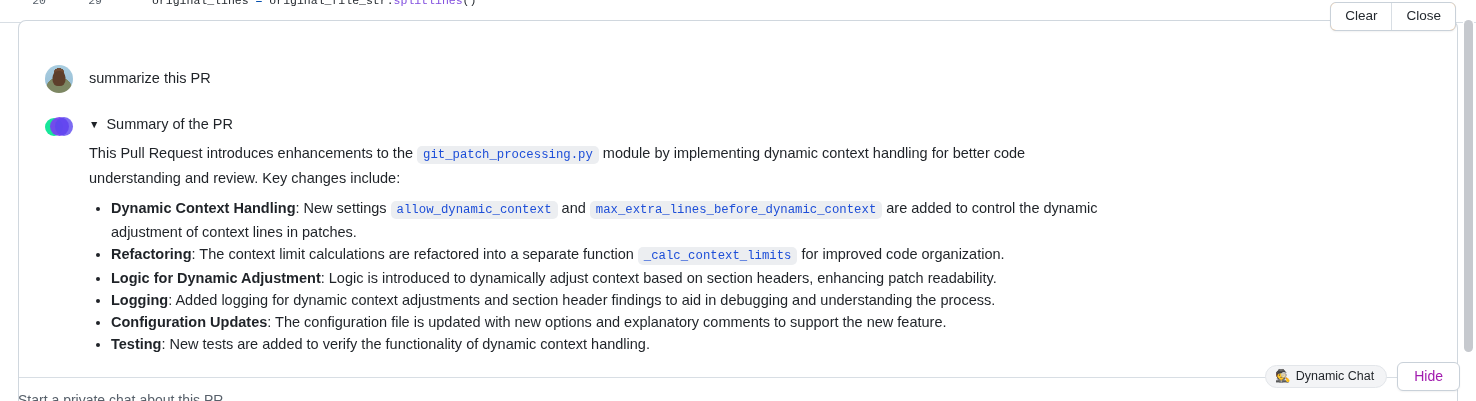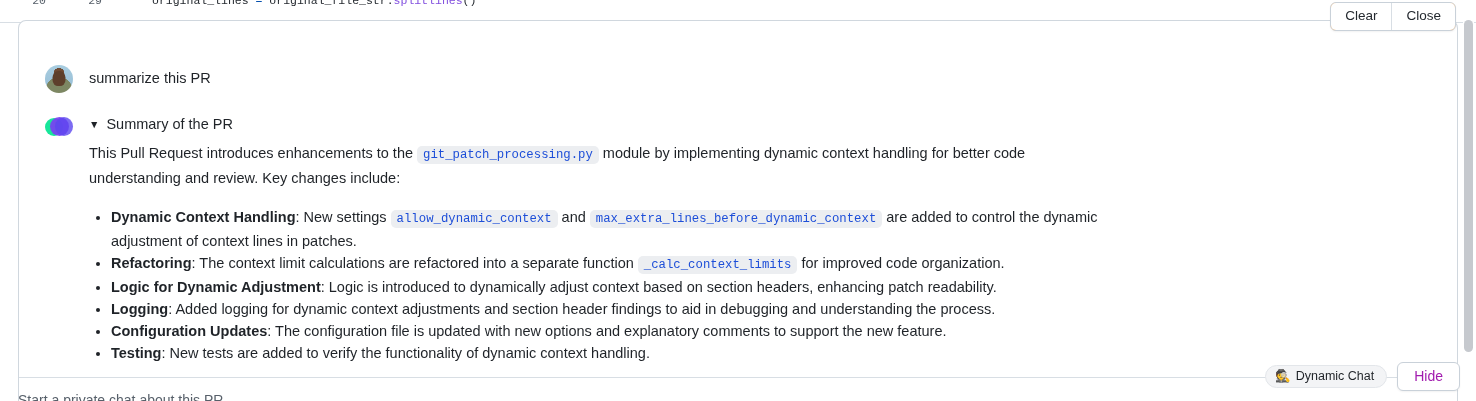--- a/index.html
+++ b/index.html
@@ -112,21 +112,21 @@
     display:flex; align-items:center; gap:7px; cursor:pointer; user-select:none;
     padding-top: 1px;
   }
   .caret { font-size: 10.5px; color:#1f2328; line-height: 1; }
 
   .para {
     font-size: 14.5px; color:#1f2328; line-height: 23px;
     margin: 8px 0 0 0; max-width: 1000px;
   }
 
-  ul.bullets { margin: 16px 0 0 0; padding-left: 22px; max-width: 1010px; }
+  ul.bullets { margin: 7px 0 0 0; padding-left: 22px; max-width: 1010px; }
   ul.bullets li {
     font-size: 14.5px; color:#1f2328; line-height: 22px; margin-bottom: 0px;
   }
   ul.bullets li::marker { font-size: 13px; }
   .b-term { font-weight: bold; }
 
   code.ic {
     font-family: "Liberation Mono", monospace;
     font-size: 12.3px;
     background: #eceef1;

